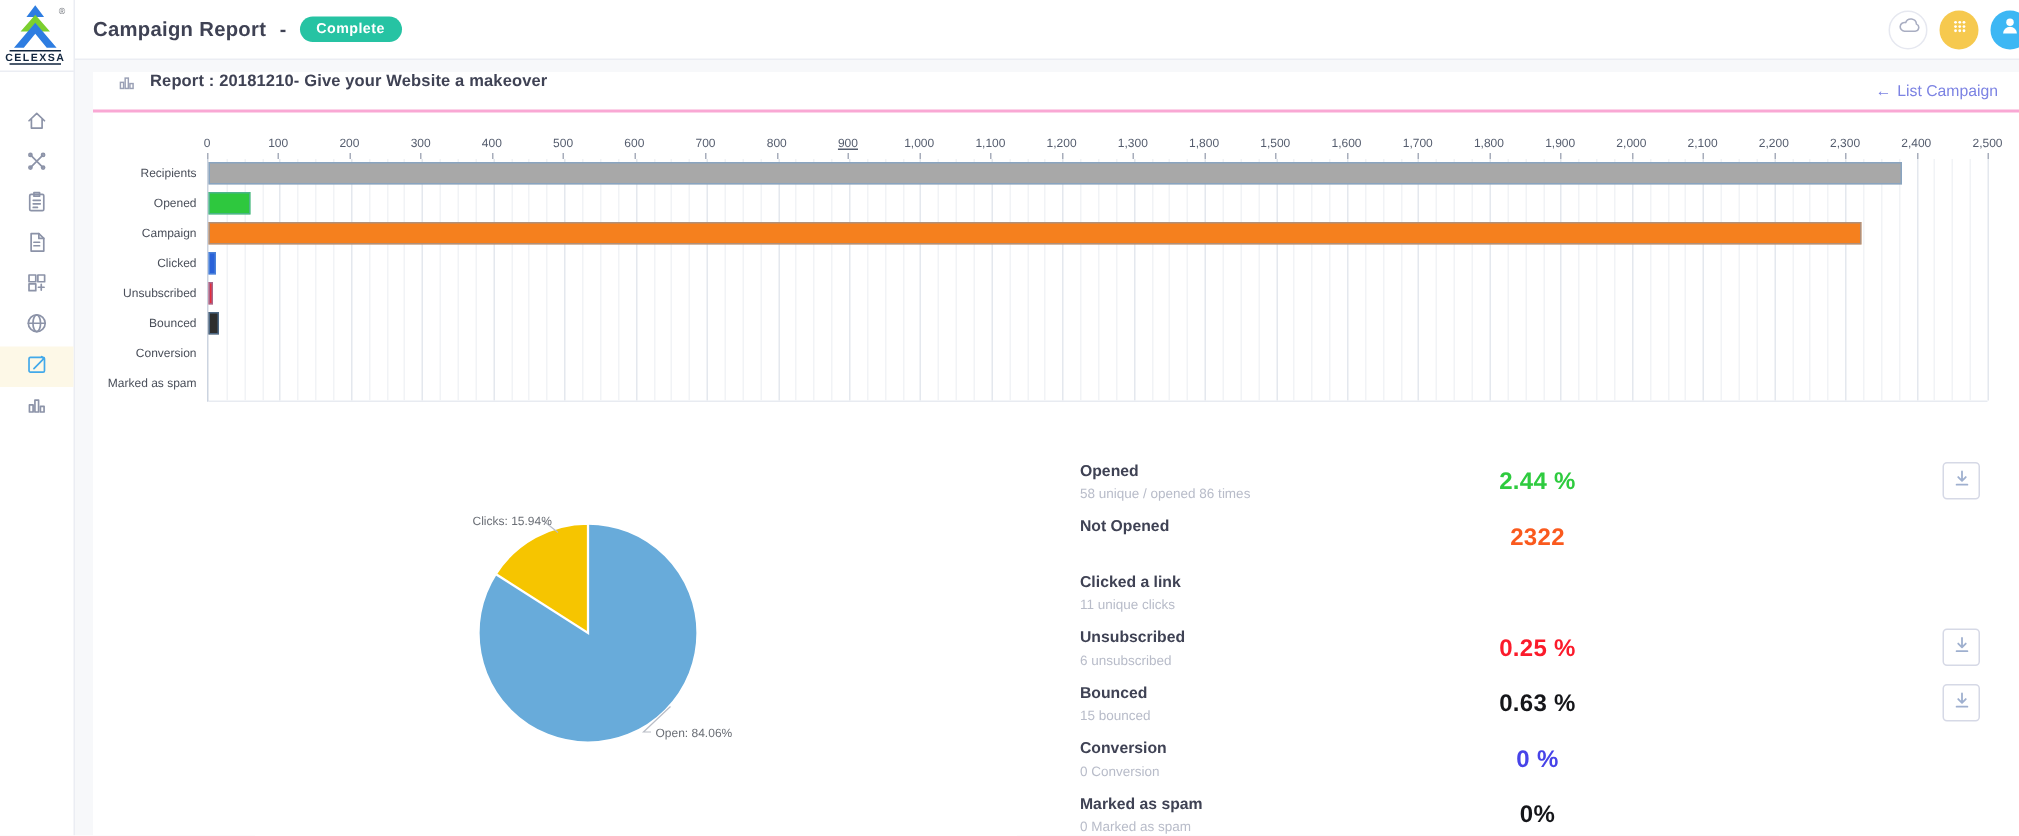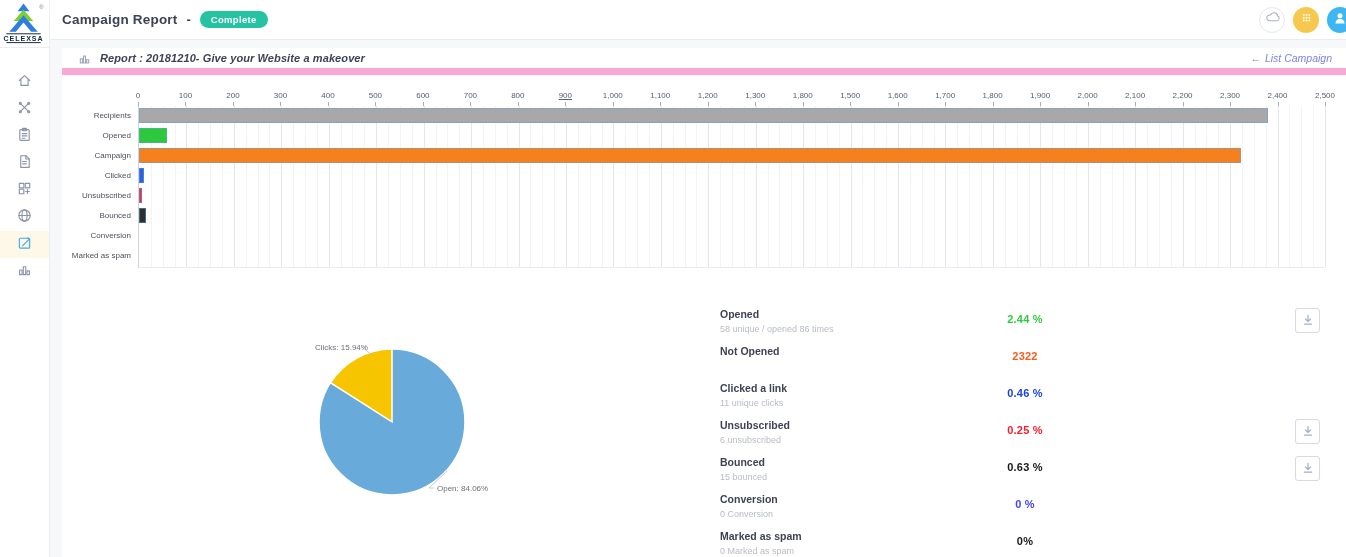--- a/index.html
+++ b/index.html
@@ -26,22 +26,22 @@
   
   .sidebar { position:absolute; left:0; top:48px; bottom:0; width:50px; background:#fff;
              border-right:1px solid #ebedf3; padding-top:21px; z-index:4; }
   .side-item { height:27px; display:flex; align-items:center; justify-content:center;
                color:#8c93a8; cursor:pointer; }
   .side-item.active { background:#fdf8e7; color:#42a9ea; }
 
   
   .content { position:absolute; left:62px; top:48px; right:0; bottom:0; background:#fff; }
 
-  .report-bar { height:27px; border-bottom:7px solid #f9a8d4; display:flex; align-items:center;
-                padding:0 14px 0 16px;font-style:italic; }
+  .report-bar { height:27px; border-bottom:2px solid #f9a8d4; display:flex; 
+                padding:0 14px 0 16px; }
   .report-icon { color:#9aa0b5; display:flex; }
   .report-title { font-size:11px; font-weight:bold; color:#3f4254; margin-left:9px; letter-spacing:.1px; }
   .list-link { margin-left:auto; color:#7c83e3; font-size:10.5px; display:flex; align-items:center;
                gap:4px; cursor:pointer; }
 
   
   .chart-wrap { display:flex; padding:12px 21px 0 0; }
   .ycol { width:76px; padding-top:19px; }
   .ylab { height:20px; line-height:20px; font-size:8px; color:#4a4f5a; text-align:right; padding-right:7px; }
   .plot-outer { flex:1; }
@@ -58,21 +58,21 @@
   
   .bottom { position:relative; height:257px; margin-top:31px; }
   .pie-svg { position:absolute; left:0; top:0; }
   .pie-callout { font-size:8px; fill:#6b6f76; }
   .pie-leader { fill:none; stroke:#b9bdc6; stroke-width:.8; }
 
   .stats-card { position:absolute; left:648px; top:0; width:624px; padding:5px 5px 0 5px; }
   .stat-row { display:grid; grid-template-columns:250px 120px 1fr 34px; height:37px; padding-top:4px; }
   .stat-label { font-size:10.5px; font-weight:bold; color:#3f4254; padding-left:5px; }
   .stat-sub { font-size:9px; color:#b8bcc9; padding-left:5px; margin-top:4px; }
-  .stat-value { font-size:11px; font-weight:bold; text-align:center; padding-top:5px; letter-spacing:.2px; }
+  .stat-value { font-size:16px; font-weight:bold; text-align:center; padding-top:5px; letter-spacing:.2px; }
   .dl-btn { width:25px; height:25px; border:1px solid #d6d9e6; border-radius:3px; background:#fff;
             display:flex; align-items:center; justify-content:center; color:#9fb0cf; cursor:pointer; }
 </style>
 </head>
 <body>
 
 <div class="topbar">
   <span class="page-title">Campaign Report</span>
   <span class="title-sep">-</span>
   <span class="badge">Complete</span>
@@ -422,21 +422,20 @@
           </div>
           <div class="stat-value" style="color: rgb(250, 90, 30);">2322</div>
           <div></div>
           <div></div>
         </div>
         <div class="stat-row">
           <div>
             <div class="stat-label">Clicked a link</div>
             <div class="stat-sub">11 unique clicks</div>
           </div>
-          <div class="stat-value" style="color: rgb(27, 65, 221);">0.46 %</div>
           <div></div>
           <div></div>
         </div>
         <div class="stat-row">
           <div>
             <div class="stat-label">Unsubscribed</div>
             <div class="stat-sub">6 unsubscribed</div>
           </div>
           <div class="stat-value" style="color: rgb(251, 27, 43);">0.25 %</div>
           <div></div>

